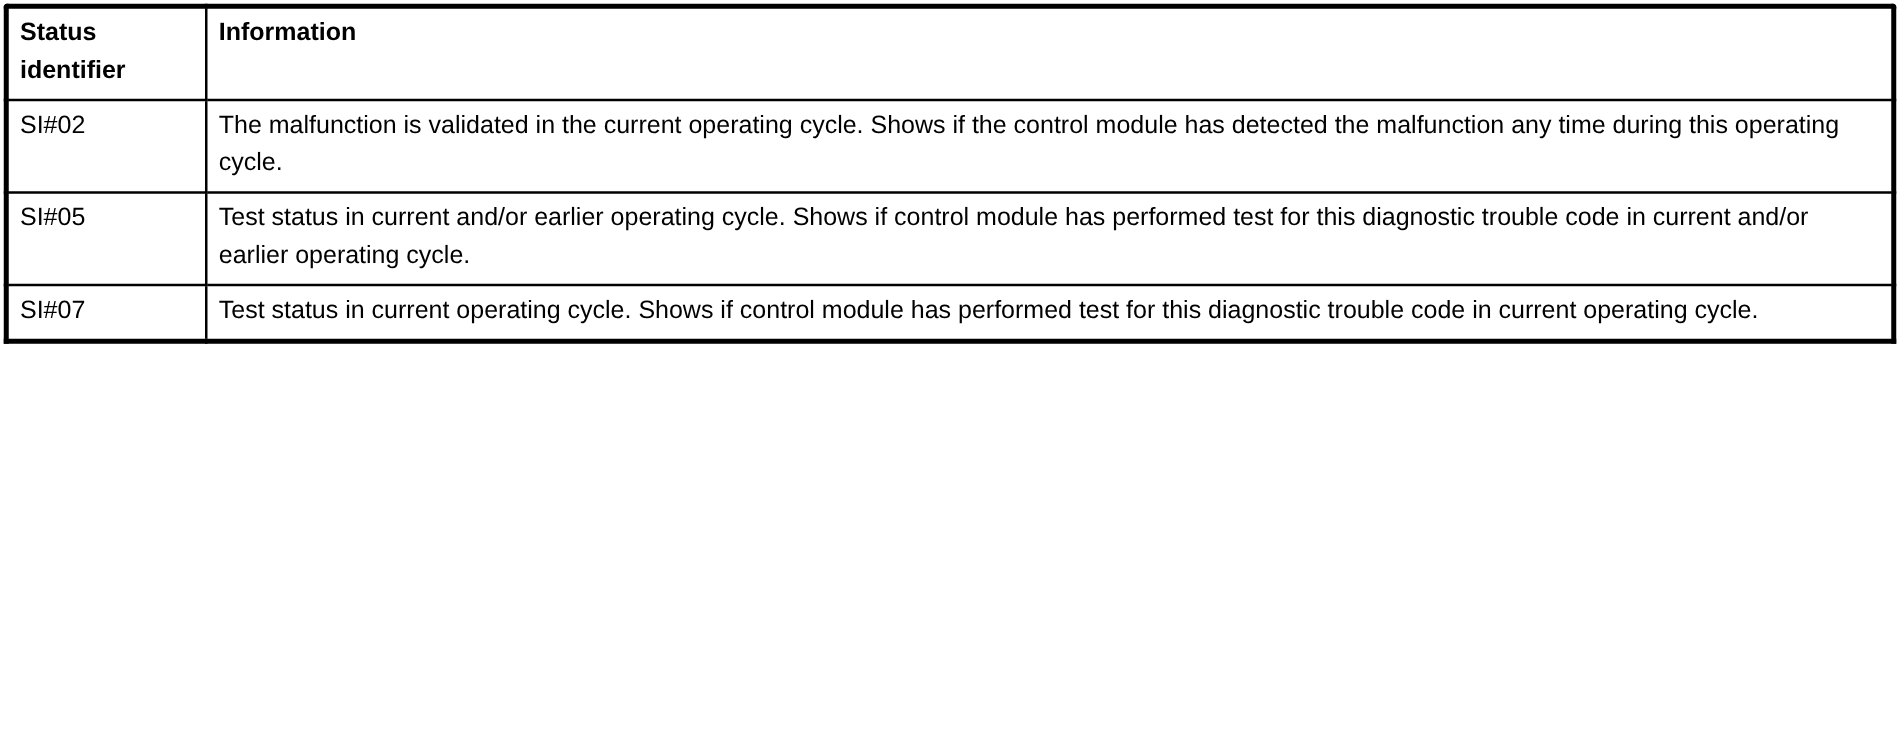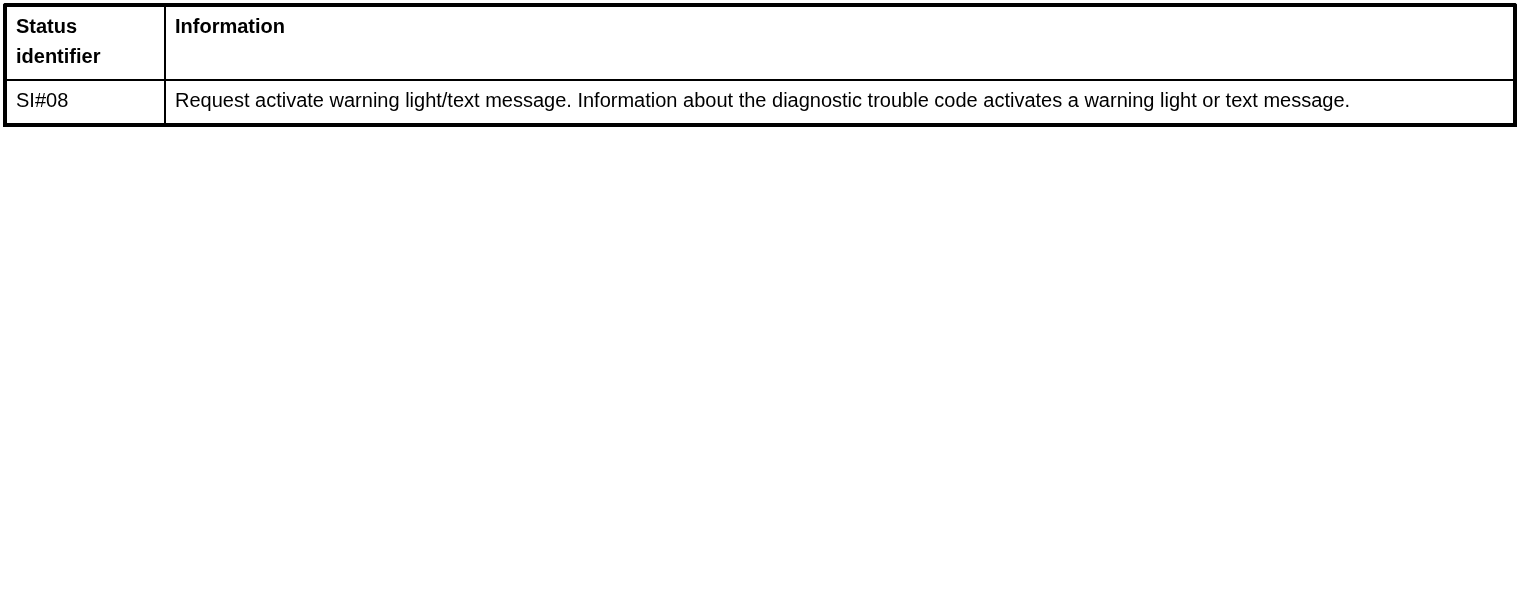--- a/index.html
+++ b/index.html
@@ -50,17 +50,25 @@
     <col class="col-exp">
   </colgroup>
   <thead>
     <tr>
       <th class="header-status">Status identifier</th>
       <th class="header-explanation">Information</th>
     </tr>
   </thead>
   <tbody>
       <tr>
-        <td>SI#08</td>
-        <td>Request activate warning light/text message. Information about the diagnostic trouble code activates a warning light or text message.</td>
+        <td>SI#02</td>
+        <td>The malfunction is validated in the current operating cycle. Shows if the control module has detected the malfunction any time during this operating cycle.</td>
+      </tr>
+      <tr>
+        <td>SI#05</td>
+        <td>Test status in current and/or earlier operating cycle. Shows if control module has performed test for this diagnostic trouble code in current and/or earlier operating cycle.</td>
+      </tr>
+      <tr>
+        <td>SI#07</td>
+        <td>Test status in current operating cycle. Shows if control module has performed test for this diagnostic trouble code in current operating cycle.</td>
       </tr>
     </tbody>
 </table>
 
 </body></html>

